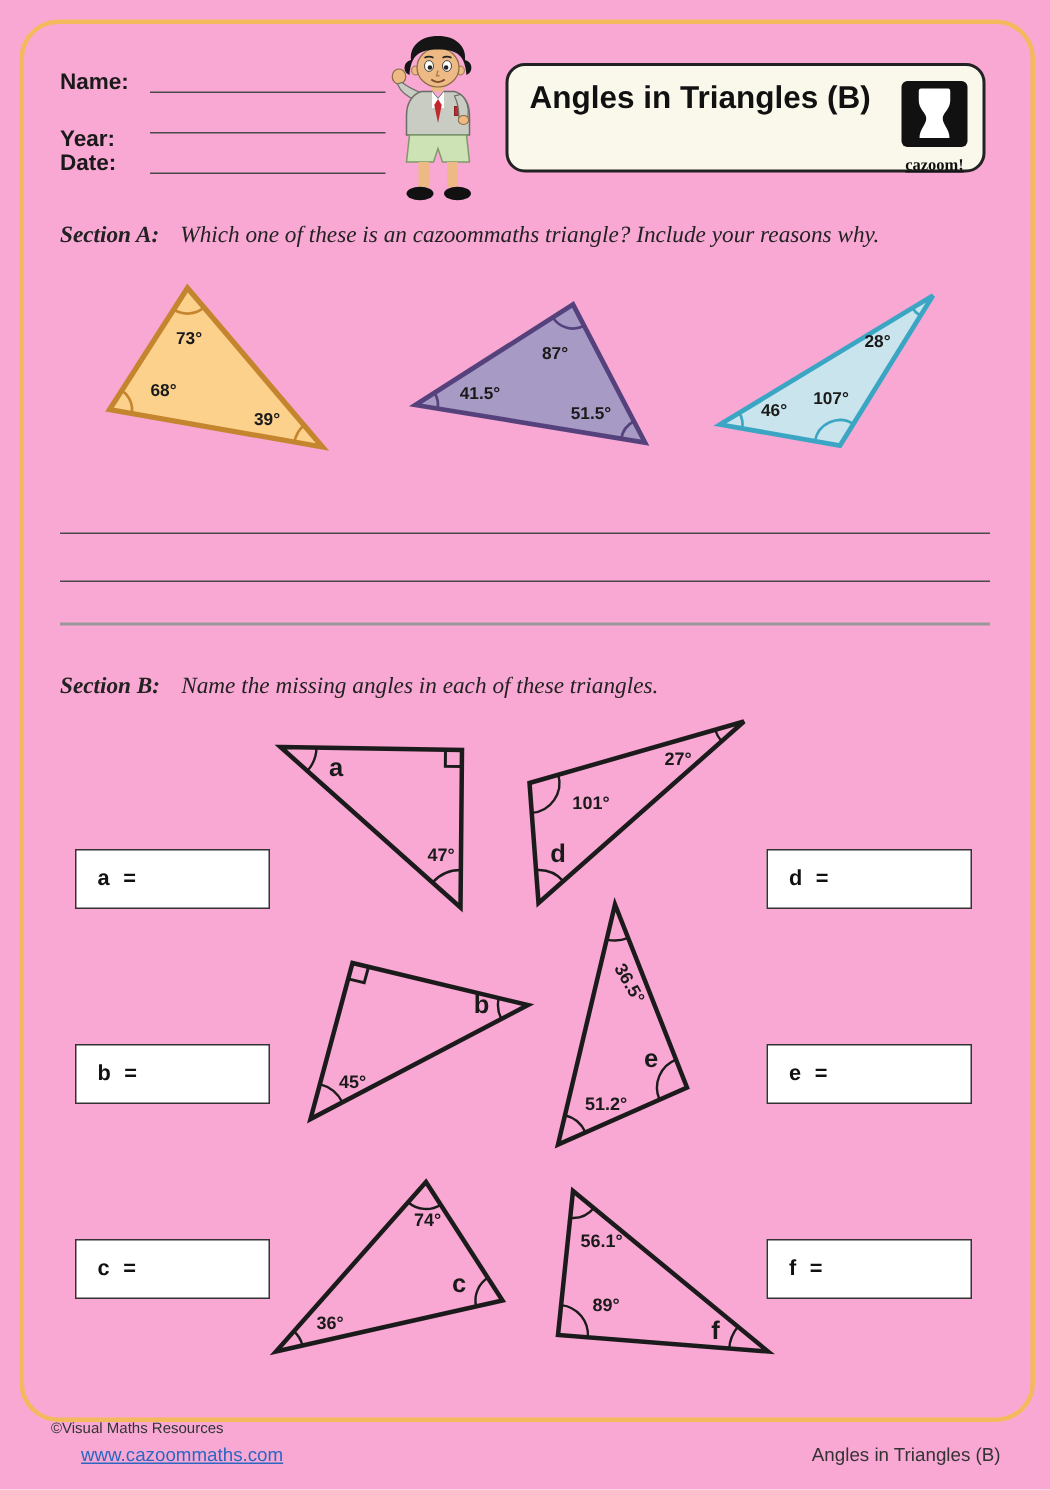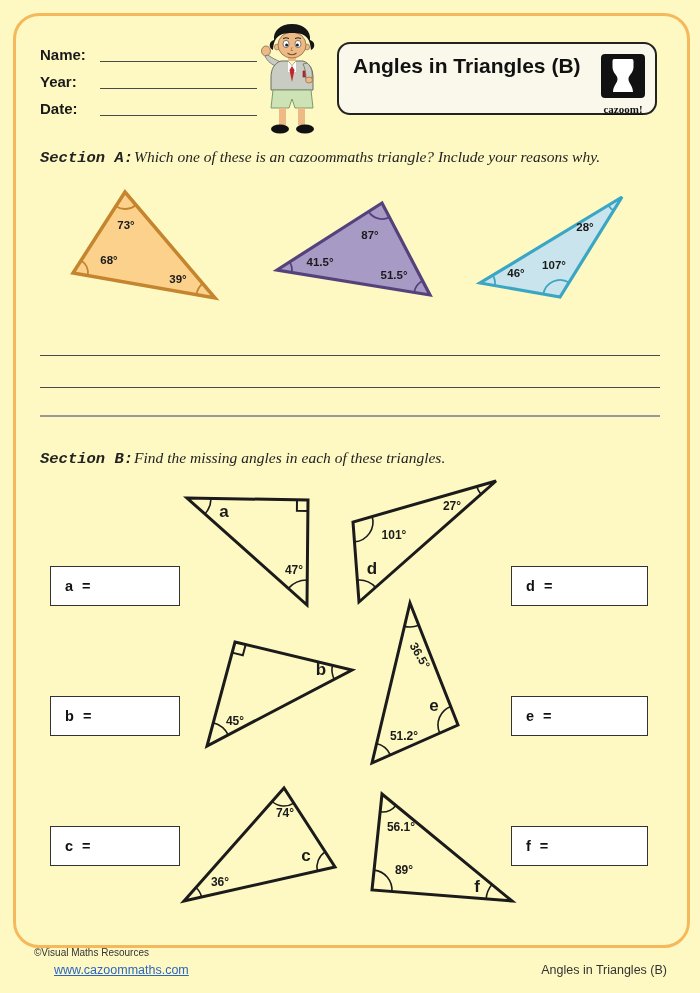--- a/index.html
+++ b/index.html
@@ -1,34 +1,34 @@
 <!DOCTYPE html>
 <html><head>
 <meta charset="utf-8">
 <style>
   html,body{margin:0;padding:0;background:#ffffff;}
-  .page{position:relative;width:700px;height:993px;background:#fef9c3;overflow:hidden;
+  .page{position:relative;width:700px;height:993px;background:#f9a8d4;overflow:hidden;
         font-family:"Liberation Sans",sans-serif;color:#1a1a1a;}
   .frame{position:absolute;left:13px;top:13px;width:671px;height:929px;
          border:3px solid #F5B95D;border-radius:26px;}
   
   .field-row{position:absolute;left:40px;height:22px;}
   .field-label{font-weight:700;font-size:15px;color:#1a1a1a;}
   .write-line{position:absolute;border-top:1.5px solid #4a4a4a;}
   
   .title-box{position:absolute;left:337px;top:42px;width:320px;height:73px;
              background:#FAF7EB;border:2.5px solid #222;border-radius:13px;box-sizing:border-box;}
   .title-text{position:absolute;left:14px;top:9px;width:230px;
               font-weight:700;font-size:21px;line-height:26px;color:#111;}
   .logo{position:absolute;right:7px;top:9px;width:50px;text-align:center;}
   .logo-text{font-family:"Liberation Serif",serif;font-weight:700;font-size:11px;color:#111;text-decoration:underline;}
   
   .section-line{position:absolute;left:40px;width:625px;
                 font-family:"Liberation Serif",serif;font-style:italic;font-size:15.5px;color:#222;}
-  .section-line b{font-weight:700;margin-right:1px;font-family:Liberation Mono, monospace;}
+  .section-line b{font-weight:700;margin-right:14px;}
   
   .ans-line{position:absolute;left:40px;width:620px;border-top:1px solid #4a4a4a;}
   .ans-line.thick{border-top:2px solid #999;}
   
   .tri-layer{position:absolute;left:0;top:0;pointer-events:none;}
   .tri-layer text{font-family:"Liberation Sans",sans-serif;}
   
   .ans-box{position:absolute;height:40px;border:1.5px solid #333;background:#fff;
            box-sizing:border-box;display:flex;align-items:center;padding-left:14px;}
   .ans-box span{font-weight:700;font-size:14.5px;word-spacing:5px;color:#111;}
@@ -41,21 +41,21 @@
 </head>
 <body>
 
 <div class="page">
   <div class="frame"></div>
 
   <div class="field-row" style="top:46px;">
     <span class="field-label">Name:</span>
   </div>
   <div class="write-line" style="left:100px;top:61px;width:157px;"></div>
-  <div class="field-row" style="top:73px;">
+  <div class="field-row" style="top:84px;">
     <span class="field-label">Year:</span>
   </div>
   <div class="write-line" style="left:100px;top:88px;width:157px;"></div>
   <div class="field-row" style="top:100px;">
     <span class="field-label">Date:</span>
   </div>
   <div class="write-line" style="left:100px;top:115px;width:157px;"></div>
 
   <svg style="position:absolute;left:258px;top:24px;" width="68" height="114" viewBox="0 0 68 114">
     <g>
@@ -195,21 +195,21 @@
         <text x="404" y="871" text-anchor="middle" dominant-baseline="middle" font-size="12" font-weight="700" fill="#1a1a1a">89°</text>
         <text x="477" y="888" text-anchor="middle" dominant-baseline="middle" font-size="17" font-weight="700" fill="#1a1a1a">f</text>
       </g>
     </svg>
 
   <div class="ans-line" style="top:355px;"></div>
   <div class="ans-line" style="top:387px;"></div>
   <div class="ans-line thick" style="top:415px;"></div>
 
   <div class="section-line" style="top:449px;">
-    <b>Section B:</b><span>Find the missing angles in each of these triangles.</span>
+    <b>Section B:</b><span>Name the missing angles in each of these triangles.</span>
   </div>
 
   <div class="ans-box" style="left:50px;top:566px;width:130px;">
     <span>a =</span>
   </div>
   <div class="ans-box" style="left:511px;top:566px;width:137px;">
     <span>d =</span>
   </div>
   <div class="ans-box" style="left:50px;top:696px;width:130px;">
     <span>b =</span>

